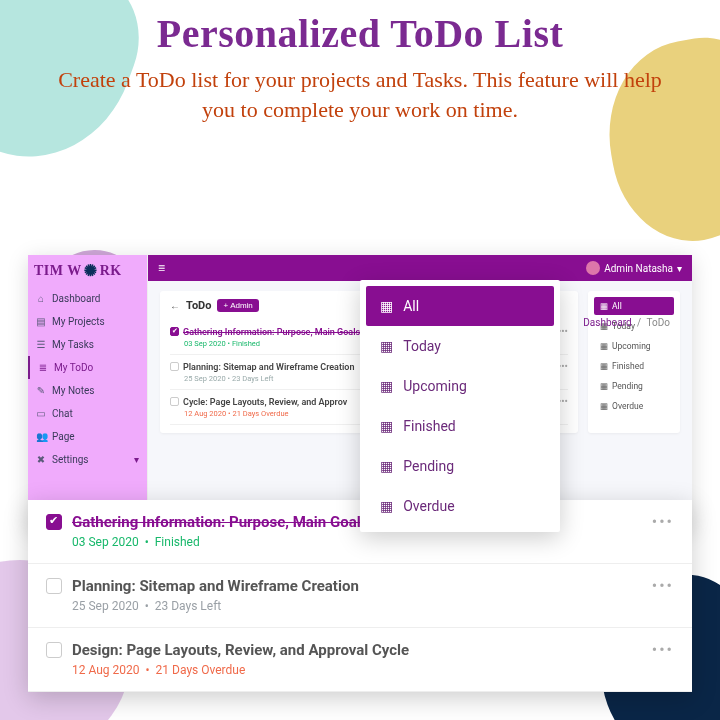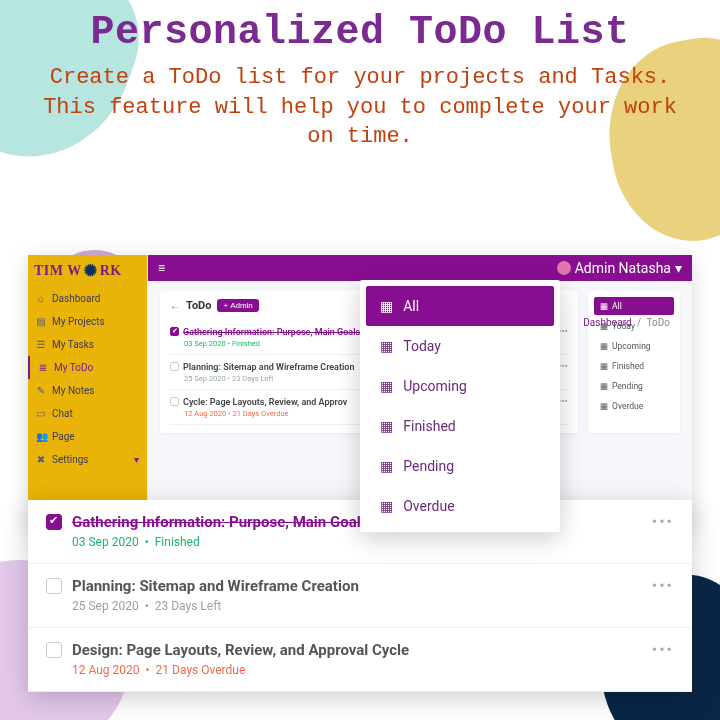--- a/index.html
+++ b/index.html
@@ -33,21 +33,21 @@
     background: #e0c2e8; border-radius: 50%;
     opacity:.9;
   }
   .blob-5 { 
     bottom: -40px; right: -40px; width: 160px; height: 180px;
     background: #0a2647; border-radius: 60% 40% 50% 50%;
     transform: rotate(-20deg);
   }
 
   
-  .hero { position: relative; z-index: 2; text-align: center; padding-top: 10px; font-family: Liberation Mono, monospace; }
+  .hero { position: relative; z-index: 2; text-align: center; padding-top: 10px; }
   .hero h1 {
     color: #7b2a91;
     font-size: 40px;
     font-weight: 700;
     letter-spacing: 0.5px;
     margin-bottom: 8px;
   }
   .hero p {
     color: #c2410c;
     font-size: 22px;
@@ -62,21 +62,21 @@
     position: absolute; left: 28px; right: 28px; top: 255px;
     height: 275px;
     background: #fff;
     box-shadow: 0 4px 20px rgba(0,0,0,.15);
     display: flex;
     font-family: -apple-system, "Segoe UI", Roboto, sans-serif;
     z-index: 3;
     font-size: 10px;
   }
   .sidebar {
-    width: 120px; background: #eab308; border-right: 1px solid #eee;
+    width: 120px; background: #f0abfc; border-right: 1px solid #eee;
     display: flex; flex-direction: column;
   }
   .brand {
     color: #7b1b8c; font-family: Georgia, serif; font-size: 14px;
     font-weight: 700; padding: 8px 6px; letter-spacing: .5px;
     display: flex; align-items: center; gap: 2px;
   }
   .brand-star { color:#0b2e5b;font-size:16px;line-height:0; }
   .nav-item {
     display: flex; align-items: center; gap: 6px;
@@ -87,21 +87,21 @@
   .nav-item.active .nav-ic{color:#7b1b8c;}
   .nav-caret { margin-left:auto;color:#7b1b8c; }
 
   .main { flex: 1; display: flex; flex-direction: column; background:#f6f7fb;}
   .topbar {
     height: 26px; background: #880e91;
     display: flex; align-items: center; justify-content: space-between;
     padding: 0 10px; color: #fff;
   }
   .hamburger { font-size: 12px; }
-  .user { display:flex;align-items:center;gap:4px;font-size:14px; }
+  .user { display:flex;align-items:center;gap:4px;font-size:10px; }
   .avatar { width:14px;height:14px;border-radius:50%;background:#d7a; }
 
   .content { padding: 10px 12px; display:flex; gap:10px; }
   .todo-panel { flex:1; background:#fff;border-radius:3px;padding:8px 10px; box-shadow:0 1px 3px rgba(0,0,0,.05);}
   .todo-head { display:flex;align-items:center;gap:6px;margin-bottom:8px; }
   .arrow-back { color:#555; }
   .todo-title { font-weight:700;color:#333;font-size:11px; }
   .create-btn {
     background:#880e91;color:#fff;border:none;border-radius:3px;
     padding:2px 6px;font-size:8px;display:flex;align-items:center;gap:2px;

